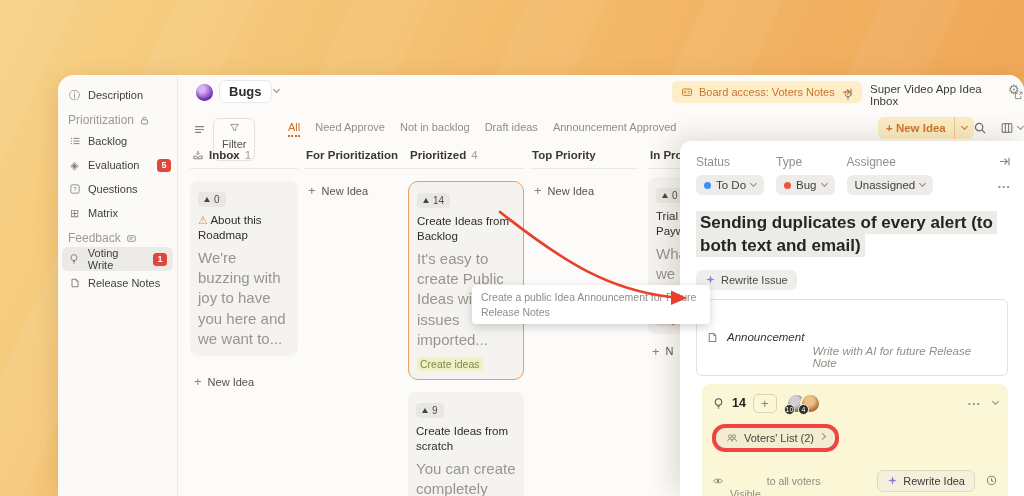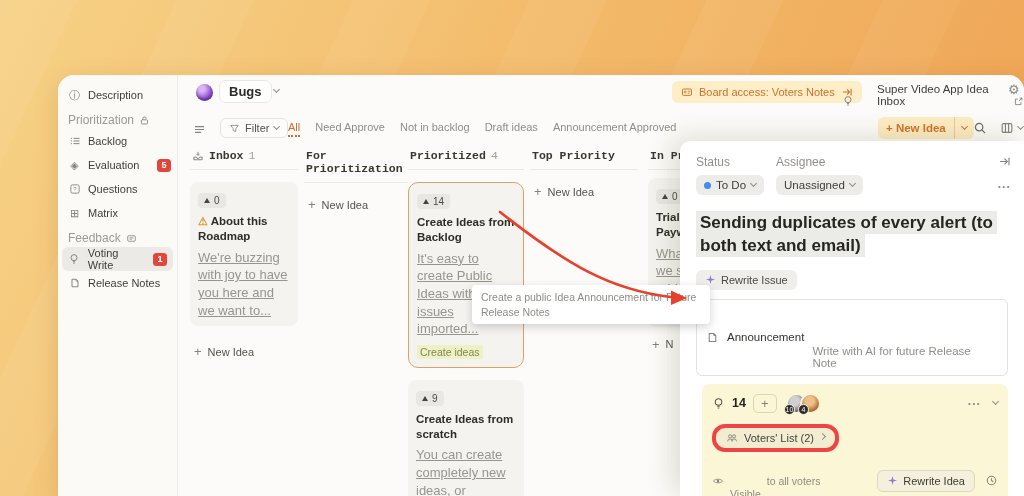--- a/index.html
+++ b/index.html
@@ -36,51 +36,51 @@
 
   .header-row { position: absolute; left: 0; right: 0; top: 0; height: 38px; }
   .board-avatar { position: absolute; left: 18px; top: 9px; width: 17px; height: 17px; border-radius: 50%;
     background: radial-gradient(circle at 35% 30%, #d9b4f5 0 18%, #8a4bd0 60%, #5f2a9e 100%); box-shadow: inset 0 -2px 2px rgba(0,0,0,.25); }
   .board-title-box { position: absolute; left: 41px; top: 5px; display: flex; align-items: center;
     border: 1px solid #eae8e3; border-radius: 7px; padding: 3px 9px; font-size: 13px; font-weight: bold; color: #2c2b27; background: #fff; }
   .title-chev { position: absolute; left: 96px; top: 15px; }
   .access-pill { position: absolute; left: 494px; top: 6px; height: 22px; display: flex; align-items: center; gap: 6px;
     background: #fdeec8; border-radius: 6px; padding: 0 9px; font-size: 11px; color: #c9732c; }
   .access-pill .icon { color: #d2742a; }
-  .workspace { position: absolute; left: 664px; top: 8px; display: flex; align-items: flex-end; gap: 23px; font-size: 11.5px; color: #3e3d38; }
+  .workspace { position: absolute; left: 664px; top: 8px; display: flex; align-items: center; gap: 16px; font-size: 11.5px; color: #3e3d38; }
   .gear { position: absolute; left: 830px; top: 7px; font-size: 13px; color: #8a8882; }
 
   .toolbar-row { position: absolute; left: 0; right: 0; top: 40px; height: 28px; }
   .hamburger { position: absolute; left: 15px; top: 8px; }
-  .filter-btn { position: absolute; left: 42px; top: 3px; display: flex; align-items: center; gap: 5px;
-    border: 1px solid #e4e2dc; border-radius: 6px; padding: 3px 8px; font-size: 11px; color: #54524c; background: #fdfcfa; }
+  .filter-btn { position: absolute; left: 35px; top: 3px; display: flex; align-items: center; gap: 5px;
+    border: 1px solid #e4e2dc; border-radius: 6px; padding: 3px 8px; font-size: 11px; color: #54524c; background: #fdfcfa; flex-direction: column; }
   .tabs { position: absolute; left: 110px; top: 6px; display: flex; gap: 15px; font-size: 11px; color: #908e88; white-space: nowrap; }
   .tab.active { color: #cd6f28; border-bottom: 2px dotted #cd6f28; padding-bottom: 2px; }
   .new-idea-btn { position: absolute; left: 700px; top: 2px; height: 22px; display: flex; align-items: center;
     background: #fcecc4; border-radius: 6px; font-size: 11.5px; color: #d2742a; font-weight: bold; }
   .new-idea-btn .lbl { padding: 0 8px; }
   .new-idea-btn .seg { border-left: 1px solid rgba(210,116,42,.3); padding: 0 7px; height: 100%; display: flex; align-items: center; }
   .new-idea-btn .chev { border-color: #d2742a; }
   .search-ic { position: absolute; left: 795px; top: 6px; color: #6e6c66; }
   .cols-ic { position: absolute; left: 822px; top: 6px; display: flex; align-items: center; gap: 4px; color: #6e6c66; }
 
   
   .board { position: absolute; left: 0; right: 0; top: 70px; bottom: 0; }
   .col { position: absolute; top: 0; }
-  .col-head { display: flex; align-items: center; gap: 5px; font-weight: bold; font-size: 11.5px; color: #393830; padding: 4px 2px 7px; font-family: Liberation Mono, monospace; }
+  .col-head { display: flex; align-items: center; gap: 5px; font-weight: bold; font-size: 11.5px; color: #393830; padding: 4px 2px 7px; }
   .col-head .count { color: #a3a19a; font-weight: normal; }
   .col-divider { height: 1px; background: #ebe9e4; }
   .card { background: #f4f3f0; border-radius: 8px; padding: 7px 8px; margin-top: 12px; }
   .card.selected { border: 1.5px solid #e0a263; border-radius: 10px; }
   .vote-badge { display: inline-flex; align-items: center; gap: 4px; background: #e8e7e3; border-radius: 4px;
     padding: 2px 6px; font-size: 10px; color: #4c4b45; }
   .tri { width: 0; height: 0; border-left: 3.5px solid transparent; border-right: 3.5px solid transparent; border-bottom: 5px solid #45443f; display: inline-block; }
-  .card-title { font-size: 11.5px; font-weight: bold; color: #2e2d28; line-height: 1.3; margin-top: 6px; }
+  .card-title { font-size: 11.5px; font-weight: normal; color: #2e2d28; line-height: 1.3; margin-top: 6px; }
   .warn { color: #dd9a3a; font-size: 11px; }
-  .card-body { font-size: 13px; color: #97958e; line-height: 1.35; margin-top: 5px; text-decoration: underline; }
+  .card-body { font-size: 15px; color: #97958e; line-height: 1.35; margin-top: 5px; }
   .tag { display: inline-block; margin-top: 7px; font-size: 10.5px; color: #84874b; background: #eef0c6; padding: 1px 3px; border-radius: 2px; }
   .tag.red { color: #a05a50; background: #f6e0db; }
   .new-idea-row { display: flex; align-items: center; gap: 6px; font-size: 11px; color: #55534d; margin-top: 18px; padding-left: 4px; }
   .plus { font-size: 13px; color: #85837c; font-weight: normal; }
 
   .thumb { width: 97px; height: 74px; border-radius: 5px; padding: 3px; margin-top: 7px;
     background: linear-gradient(150deg, #e257c8, #8b31d8 45%, #5f24c9); }
   .thumb-inner { width: 100%; height: 100%; background: #23232f; border-radius: 3px; display: flex; overflow: hidden; }
   .t-rail { width: 9px; background: #1b1b26; }
   .t-side { width: 26px; padding: 4px 3px; display: flex; flex-direction: column; gap: 3px; border-right: 1px solid #2e2e3d; }
@@ -105,21 +105,21 @@
   .pill { margin-top: 6px; display: inline-flex; align-items: center; gap: 5px; background: #edece8; border-radius: 6px;
     padding: 4px 8px; font-size: 11.5px; color: #3f3e39; }
   .dot { width: 7px; height: 7px; border-radius: 50%; display: inline-block; }
   .panel-side-ics { position: absolute; right: 13px; top: 14px; display: flex; flex-direction: column; gap: 14px; align-items: center; color: #6e6c66; }
   .more { font-size: 8px; letter-spacing: 1.5px; color: #8e8c85; }
   .issue-title { margin-top: 16px; font-size: 17px; font-weight: bold; line-height: 1.38; color: #262520; max-width: 325px; }
   .issue-title .hl { background: #ebebe7; padding: 2px 4px; box-decoration-break: clone; -webkit-box-decoration-break: clone; }
   .rewrite-btn { margin-top: 12px; display: inline-flex; align-items: center; gap: 5px; background: #efeeeb;
     border-radius: 6px; padding: 4px 9px; font-size: 11px; color: #4a4943; }
   .announce-row { margin-top: 9px; display: flex; align-items: center; gap: 8px; border: 1px solid #e4e2dd;
-    border-radius: 6px; padding: 6px 9px; font-size: 11.5px; background: #fff; margin-right: 2px; }
+    border-radius: 6px; padding: 6px 9px; font-size: 11.5px; background: #fff; margin-right: 2px; font-style: italic; }
   .announce-row .lbl { color: #34332e; }
   .announce-row .hint { color: #908e87; margin-top: 39px; }
 
   .idea-card { margin: 8px 2px 0 6px; background: #faf6d6; border-radius: 8px; padding: 9px 10px; height: 300px; }
   .idea-row1 { display: flex; align-items: center; gap: 7px; }
   .idea-votes { font-size: 12.5px; font-weight: bold; color: #23221d; }
   .plus-btn { width: 24px; height: 19px; border: 1px solid #dad5b3; border-radius: 5px; display: flex; align-items: center;
     justify-content: center; color: #85837a; font-size: 13px; }
   .avatars { display: flex; margin-left: 2px; }
   .avatar { width: 21px; height: 21px; border-radius: 50%; border: 2px solid #faf6d6; position: relative; }
@@ -494,20 +494,28 @@
   <div class="fields">
     <div class="field">
       <div class="field-label">Status</div>
       <span class="pill">
         <span class="dot" style="background:#3f8ef7"></span>
         <span>To Do</span>
           <span class="chev"></span>
       </span>
     </div>
     <div class="field">
+      <div class="field-label">Type</div>
+      <span class="pill">
+        <span class="dot" style="background:#e8563f"></span>
+        <span>Bug</span>
+          <span class="chev"></span>
+      </span>
+    </div>
+    <div class="field">
       <div class="field-label">Assignee</div>
       <span class="pill">
         <span>Unassigned</span>
           <span class="chev"></span>
       </span>
     </div>
   </div>
   <div class="panel-side-ics">
     <span class="icon">
         <svg width="13" height="13">

